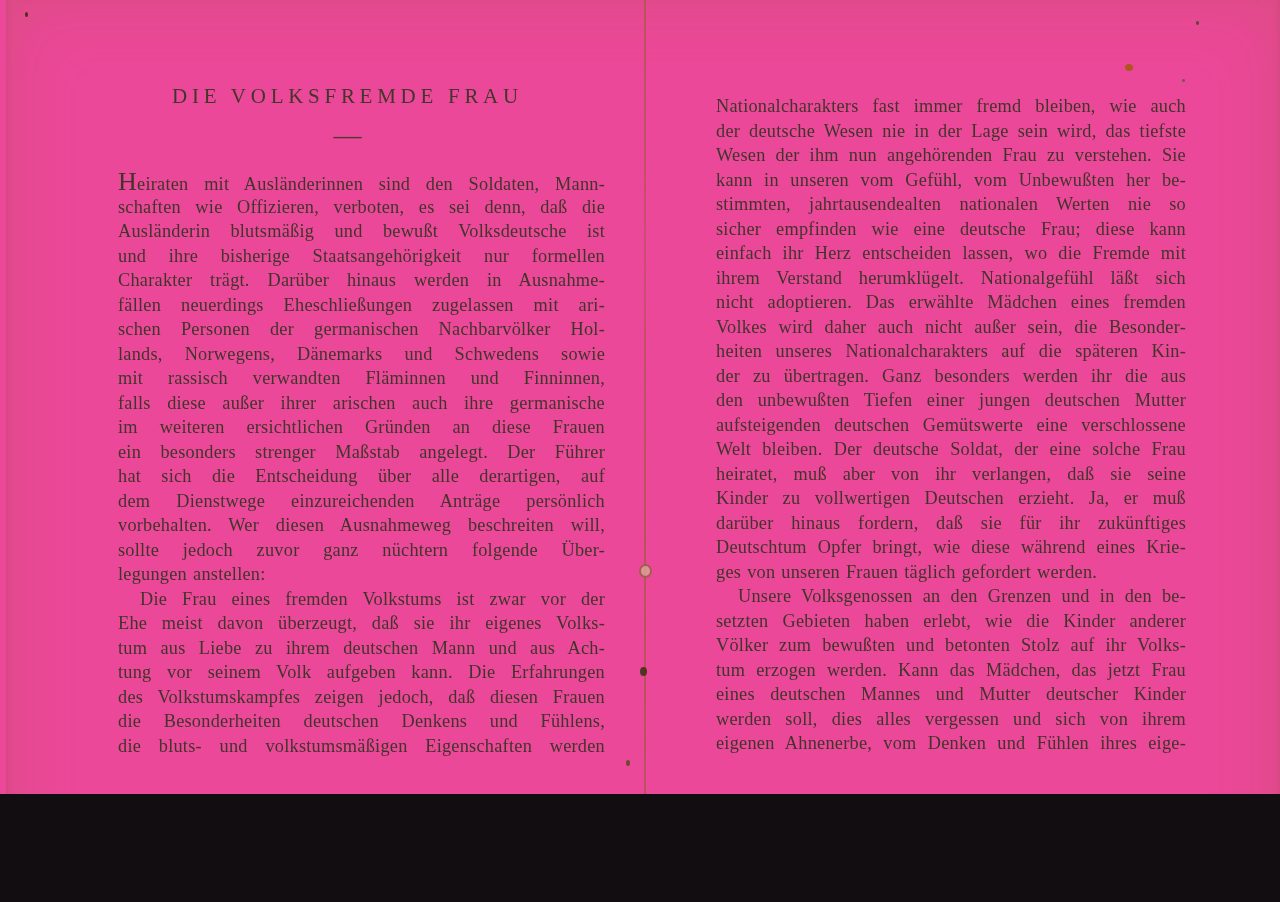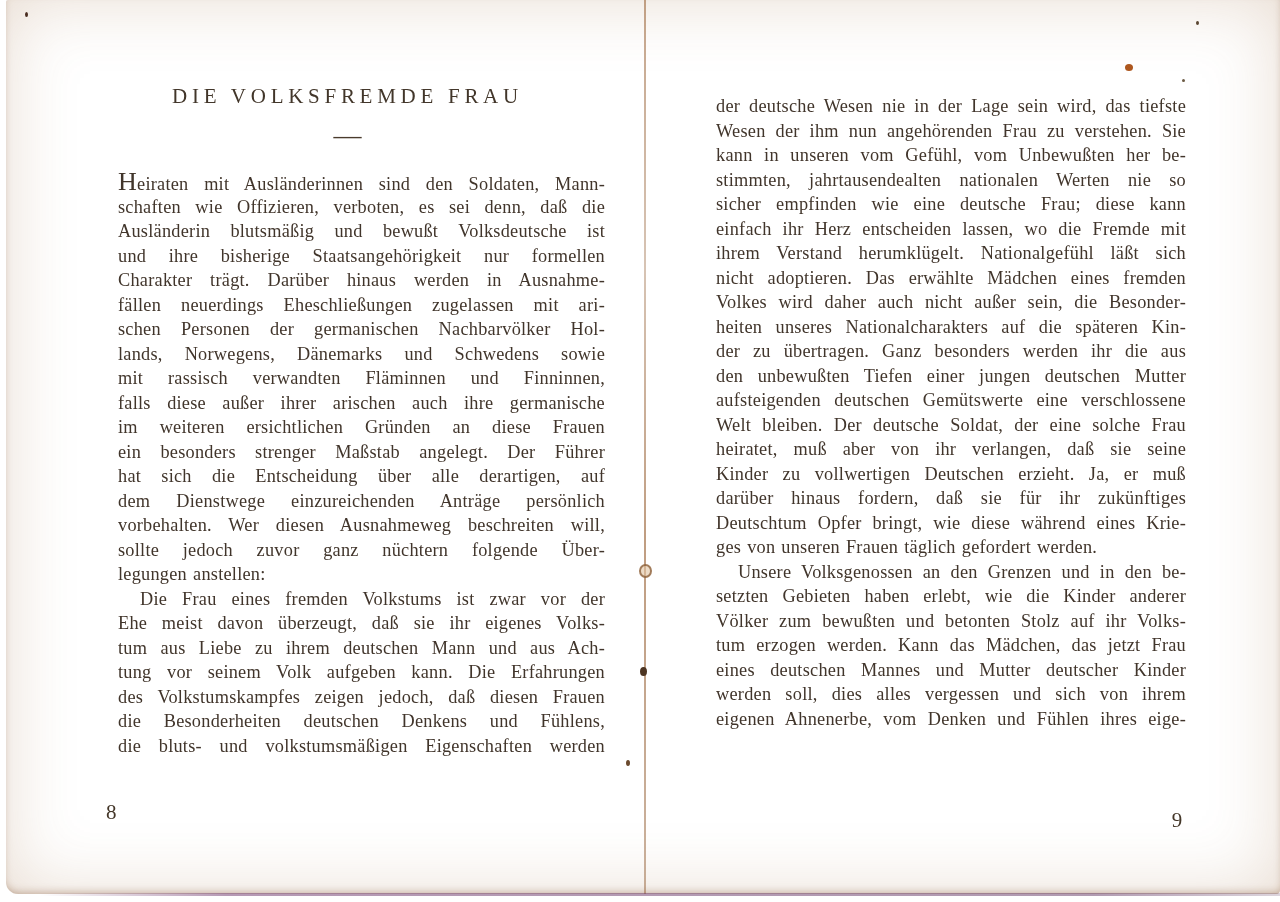--- a/index.html
+++ b/index.html
@@ -1,16 +1,16 @@
 <!DOCTYPE html>
 <html><head>
 <meta charset="utf-8">
 <style>
   html,body{margin:0;padding:0;background:#120d10;}
-  #stage{position:relative;width:1280px;height:902px;overflow:hidden;background:#ffffff;
+  #stage{position:relative;width:1280px;height:794px;overflow:hidden;background:#ec4899;
          font-family:"Liberation Serif","DejaVu Serif",serif;}
   
   #paper{position:absolute;left:6px;top:0;width:1274px;height:894px;
          border-radius:2px 0 4px 12px;
          background:
            linear-gradient(180deg, rgba(186,136,86,.18) 0, rgba(186,136,86,0) 46px, rgba(186,136,86,0) 810px, rgba(160,100,50,.22) 884px),
            linear-gradient(90deg,
              #c08softwrong 0, #c98f5c 0, #d8a977 5px, #e2bd96 13px,
              #e5c49e 55px, #e8c9a5 280px, #e5c29b 560px,
              #dcb88e 630px, #cfa87a 639px, #d3ac7e 642px, #e0bd95 658px,
@@ -82,20 +82,21 @@
     <div class="line">Ehe meist davon überzeugt, daß sie ihr eigenes Volks-</div>
     <div class="line">tum aus Liebe zu ihrem deutschen Mann und aus Ach-</div>
     <div class="line">tung vor seinem Volk aufgeben kann. Die Erfahrungen</div>
     <div class="line">des Volkstumskampfes zeigen jedoch, daß diesen Frauen</div>
     <div class="line">die Besonderheiten deutschen Denkens und Fühlens,</div>
     <div class="line">die bluts- und volkstumsmäßigen Eigenschaften werden</div>
   </div>
   <div id="page-num-left" class="page-num">8</div>
 
   <div id="right-col" class="col">
+    <div class="line">Nationalcharakters fast immer fremd bleiben, wie auch</div>
     <div class="line">der deutsche Wesen nie in der Lage sein wird, das tiefste</div>
     <div class="line">Wesen der ihm nun angehörenden Frau zu verstehen. Sie</div>
     <div class="line">kann in unseren vom Gefühl, vom Unbewußten her be-</div>
     <div class="line">stimmten, jahrtausendealten nationalen Werten nie so</div>
     <div class="line">sicher empfinden wie eine deutsche Frau; diese kann</div>
     <div class="line">einfach ihr Herz entscheiden lassen, wo die Fremde mit</div>
     <div class="line">ihrem Verstand herumklügelt. Nationalgefühl läßt sich</div>
     <div class="line">nicht adoptieren. Das erwählte Mädchen eines fremden</div>
     <div class="line">Volkes wird daher auch nicht außer sein, die Besonder-</div>
     <div class="line">heiten unseres Nationalcharakters auf die späteren Kin-</div>

